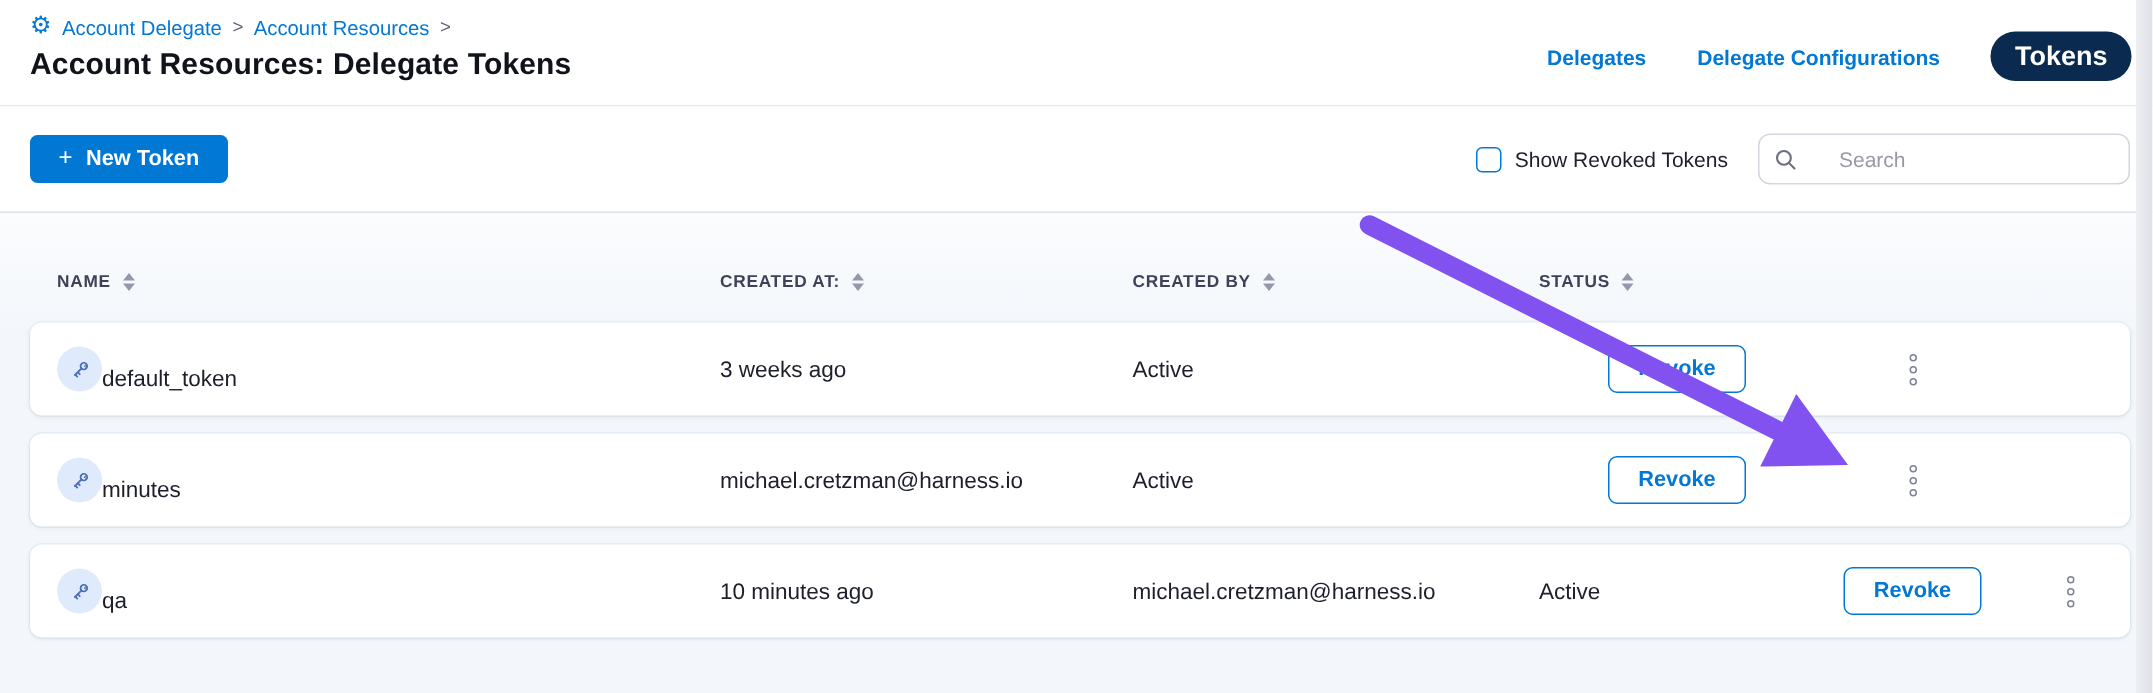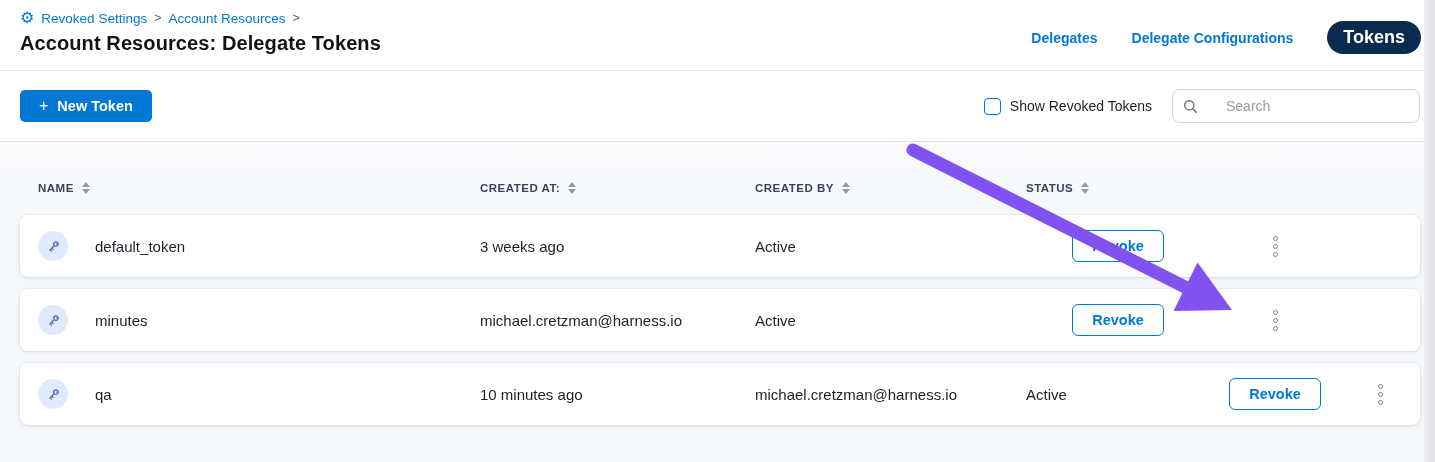--- a/index.html
+++ b/index.html
@@ -53,21 +53,21 @@
   .sort { display:inline-flex; flex-direction:column; gap:2px; cursor:pointer; }
   .tri-up { width:0; height:0; border-left:4px solid transparent; border-right:4px solid transparent;
             border-bottom:5px solid #9598ac; }
   .tri-down { width:0; height:0; border-left:4px solid transparent; border-right:4px solid transparent;
               border-top:5px solid #9598ac; }
 
   .rows { margin-top:17px; }
   .row-card { height:62px; background:#fff; border-radius:8px; margin-bottom:12px;
               box-shadow:0 1px 3px rgba(40,60,90,.10), 0 0 0 1px rgba(220,228,238,.45); }
   .cell { font-size:15px; color:#1d1f2b; }
-  .name-cell { display:flex; align-items:center; gap:27px; }
+  .name-cell { display:flex; align-items:flex-end; gap:0; }
   .key-badge { width:30px; height:30px; border-radius:50%; background:#dfeafc; display:flex;
                align-items:center; justify-content:center; flex:0 0 auto; }
   .action-cell { display:flex; justify-content:center; }
   .btn-revoke { background:#fff; border:1.5px solid var(--accent,#0278d5); color:var(--accent,#0278d5);
                 border-radius:6px; padding:7px 19px; font-size:14.5px; font-weight:700;
                 font-family:inherit; cursor:pointer; }
   .kebab-cell { display:flex; justify-content:center; }
   .kebab { display:flex; flex-direction:column; gap:3px; padding:5px; cursor:pointer; }
   .kebab i { width:5px; height:5px; border:1.3px solid #7e8196; border-radius:50%; display:block; }
 
@@ -75,21 +75,21 @@
   .arrow-overlay { position:absolute; inset:0; width:1435px; height:462px; pointer-events:none; z-index:10; }
   .scroll-strip { position:absolute; top:0; right:0; width:11px; height:462px; z-index:12;
                   background:linear-gradient(to right,#eef0f3,#dfe1e7); }
 </style>
 </head>
 <body>
 
 <div class="topbar">
   <div class="breadcrumb">
     <span class="crumb-gear">⚙</span>
-    <span class="crumb-link">Revoked Settings</span>
+    <span class="crumb-link">Account Delegate</span>
     <span class="crumb-sep">&gt;</span>
     <span class="crumb-link">Account Resources</span>
     <span class="crumb-sep">&gt;</span>
   </div>
   <div class="page-title">Account Resources: Delegate Tokens</div>
 
   <div class="nav-tabs">
     <span class="nav-tab">Delegates</span>
     <span class="nav-tab">Delegate Configurations</span>
     <span class="nav-tab-pill">Tokens</span>

